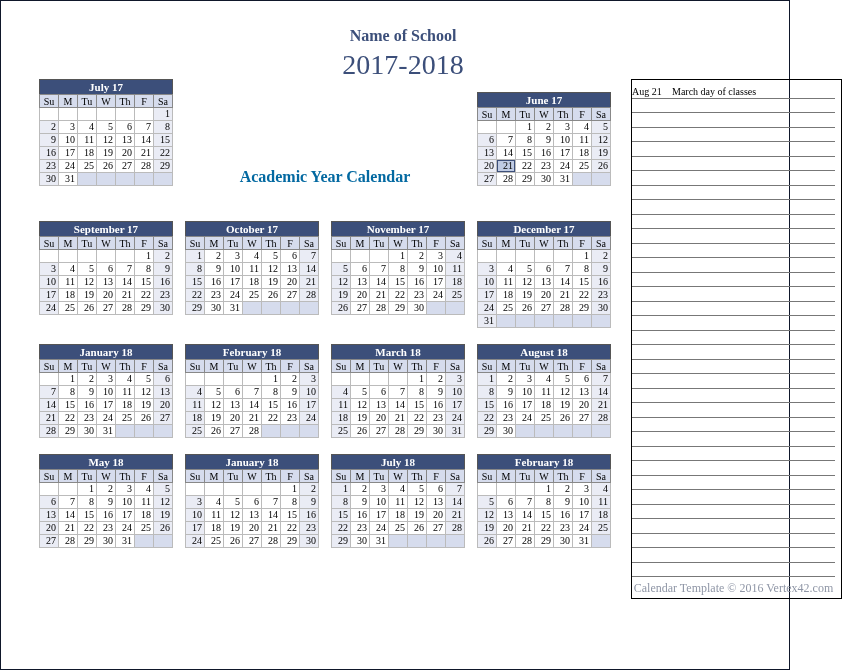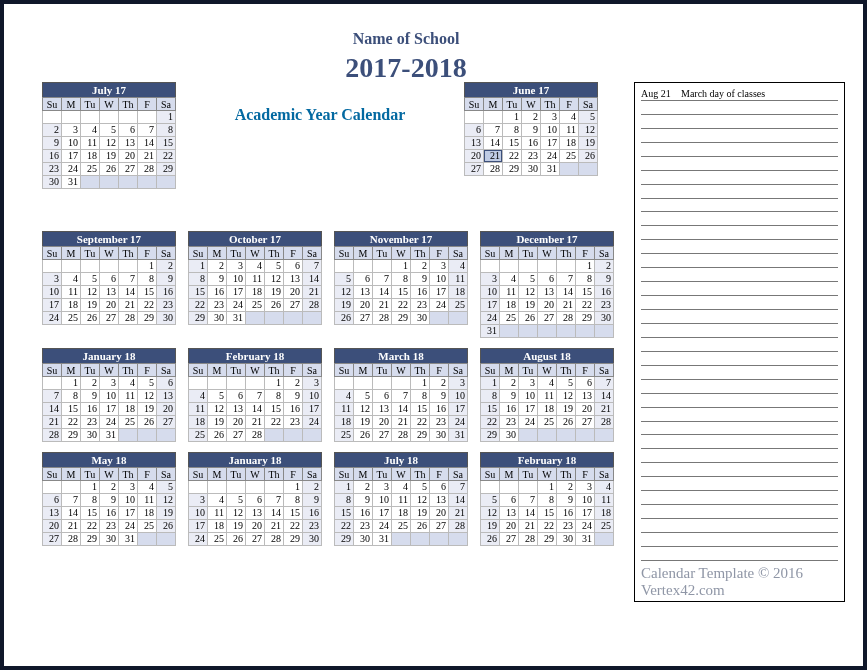--- a/index.html
+++ b/index.html
@@ -1,41 +1,41 @@
 <!DOCTYPE html>
 <html><head>
 <meta charset="utf-8">
 <style>
   html,body{margin:0;padding:0;background:#fff;font-family:"Times New Roman",Times,serif;font-size:11px;color:#000}
-  .page{position:relative;width:867px;height:670px;box-sizing:border-box;border:4px solid #0f172a;padding:26px 22px 22px 22px}
+  .page{position:relative;width:790px;height:670px;box-sizing:border-box;border:1px solid #0f172a;padding:26px 22px 22px 22px}
   .school{font-weight:bold;font-size:16px;color:#3c4f7a;text-align:center;width:460px;margin-left:150px;margin-bottom:4px}
-  .year{font-weight:bold;font-size:28px;color:#3c4f7a;text-align:center;width:460px;margin-left:150px;margin-bottom:2px}
+  .year{font-weight:normal;font-size:28px;color:#3c4f7a;text-align:center;width:460px;margin-left:150px;margin-bottom:2px}
   .subtitle{font-weight:bold;font-size:16px;color:#0369a1;text-align:center}
   .grid{}
-  .row{display:flex;flex-direction:row;align-items:flex-start;margin-top:10px;gap:12px}
-  .row:first-child{margin-top:7px}
-  .toprow{position:absolute;left:38px;top:78px;display:flex;gap:4px;align-items:flex-start}
+  .row{display:flex;flex-direction:row;align-items:flex-start;margin-top:16px;gap:12px}
+  .row:first-child{margin-top:0}
+  .toprow{position:absolute;left:38px;top:78px;display:flex;gap:12px;align-items:flex-end}
   .belowgrid{position:absolute;left:38px;top:220px}
   .mon{width:134px;font-size:10px}
   .mon .title{background:#3c4f7a;color:#fff;font-weight:bold;text-align:center;border:1px solid #555;border-bottom:none;padding:1px 0;font-size:11px}
   .mon table{border-collapse:collapse;width:100%;table-layout:fixed}
   .mon th{background:#d6dced;border:1px solid #888;font-weight:normal;padding:0;font-size:10px;text-align:center;height:12px}
   .mon td{border:1px solid #bbb;text-align:right;padding:0 2px 0 0;height:12px;font-size:10px;line-height:12px}
   .mon td.empty{background:#fff}
   .mon td.pad{background:#d6dced}
   .mon td.wkend{background:#eaecf5}
   .mon td.hl{background:#bfcbe4;box-shadow:inset 0 0 0 1px #3c4f7a}
   .midtitle{width:280px;text-align:center;padding-top:24px}
   .events{position:absolute;left:630px;top:78px;width:211px}
   .events .ev-title{font-weight:bold;font-size:14px;color:#3c4f7a;text-align:center;margin-bottom:4px}
-  .events .box{border:1px solid #000;height:520px;padding:4px 6px 2px 6px;box-sizing:border-box;display:flex;flex-direction:column}
+  .events .box{border:1px solid #000;height:520px;padding:4px 6px 2px 0;box-sizing:border-box;display:flex;flex-direction:column}
   .events .line{border-bottom:1px solid #777;height:14px;display:flex;font-size:10px;align-items:flex-end;padding-bottom:1px}
   .events .line .d{width:40px}
   .events .line .t{flex:1}
-  .events .footer{font-size:15px;color:#8f96a6;text-align:left;margin-top:auto;padding-top:4px}
+  .events .footer{font-size:12px;color:#8f96a6;text-align:center;margin-top:auto;padding-top:4px}
 </style>
 </head>
 <body>
 
 <div class="page">
   <div class="school">Name of School</div>
   <div class="year">2017-2018</div>
 
   <div class="toprow">
     <div id="m-jul17" class="mon">

